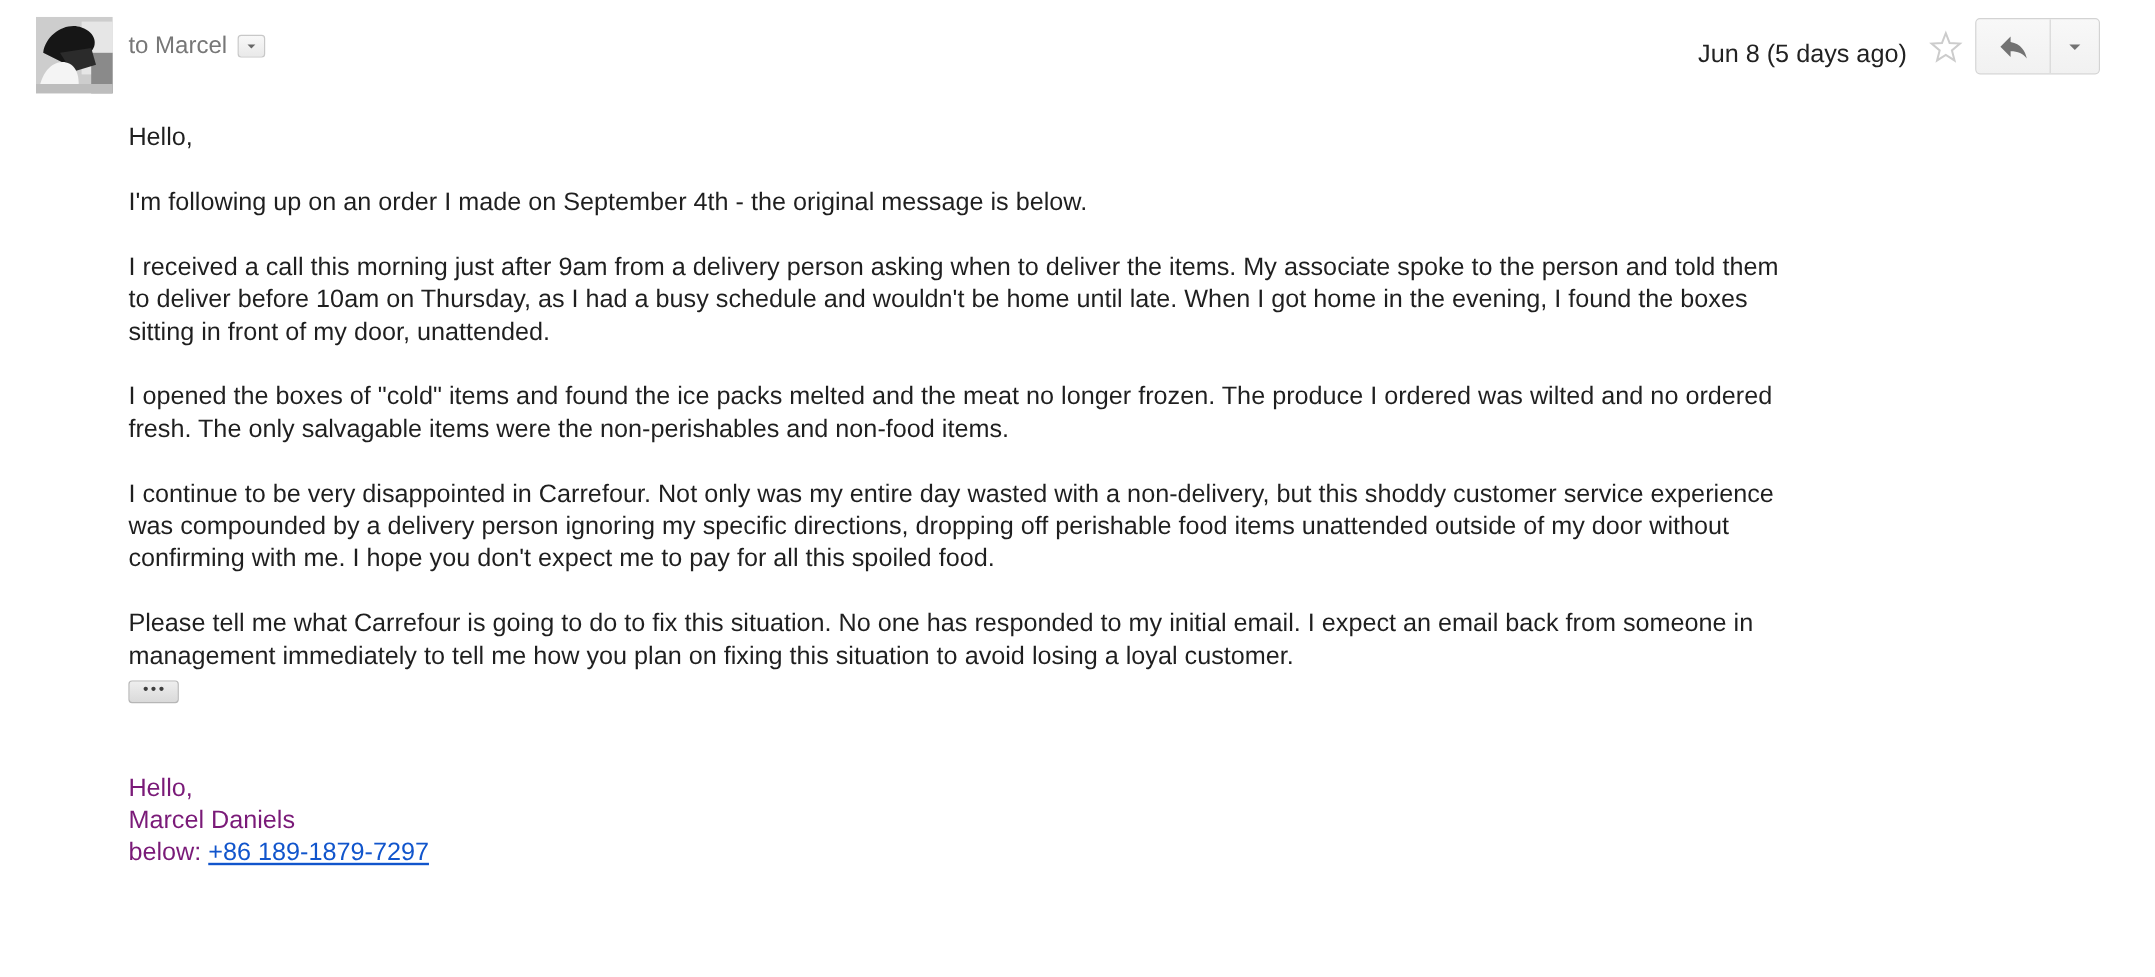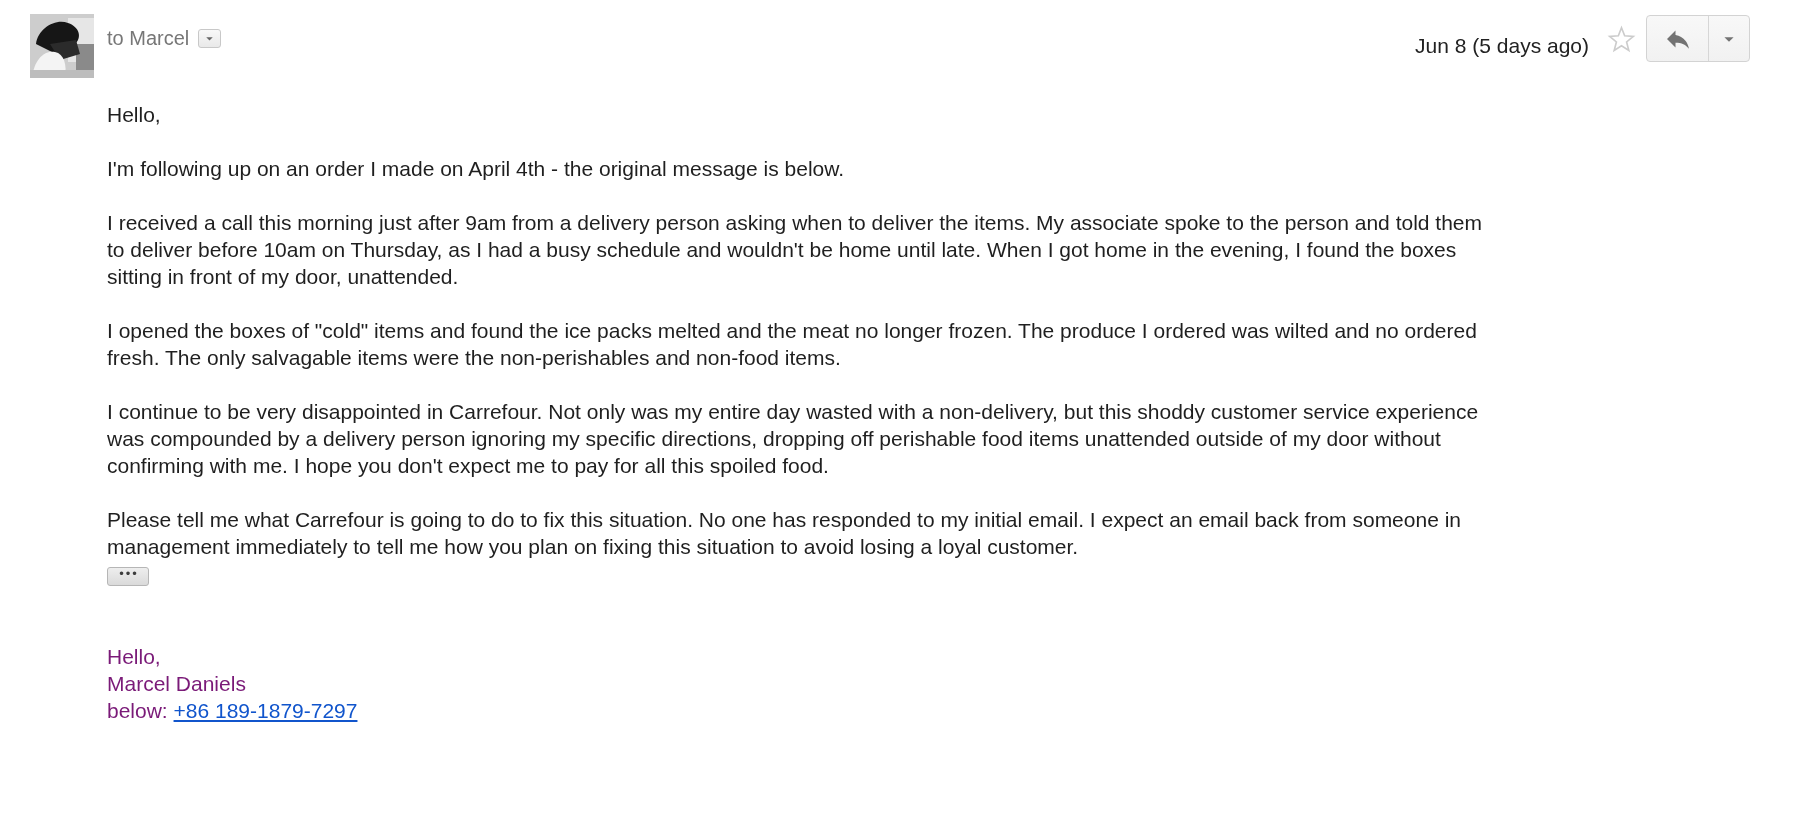--- a/index.html
+++ b/index.html
@@ -106,21 +106,21 @@
         <svg width="22" height="22" viewBox="0 0 24 24" aria-hidden="true">
           <path d="M7 10l5 5 5-5z" fill="#737373"></path>
         </svg>
       </div>
     </div>
   </div>
 </div>
 
 <div class="body-text">
   <div class="para">Hello,</div>
-  <div class="para">I'm following up on an order I made on April 4th - the original message is below.</div>
+  <div class="para">I'm following up on an order I made on September 4th - the original message is below.</div>
   <div class="para">I received a call this morning just after 9am from a delivery person asking when to deliver the items. My associate spoke to the person and told them to deliver before 10am on Thursday, as I had a busy schedule and wouldn't be home until late. When I got home in the evening, I found the boxes sitting in front of my door, unattended.</div>
   <div class="para">I opened the boxes of "cold" items and found the ice packs melted and the meat no longer frozen. The produce I ordered was wilted and no ordered fresh. The only salvagable items were the non-perishables and non-food items.</div>
   <div class="para">I continue to be very disappointed in Carrefour. Not only was my entire day wasted with a non-delivery, but this shoddy customer service experience was compounded by a delivery person ignoring my specific directions, dropping off perishable food items unattended outside of my door without confirming with me. I hope you don't expect me to pay for all this spoiled food.</div>
   <div class="para" style="margin-bottom:0;">Please tell me what Carrefour is going to do to fix this situation. No one has responded to my initial email. I expect an email back from someone in management immediately to tell me how you plan on fixing this situation to avoid losing a loyal customer.</div>
 
   <div class="trim-btn">•••</div>
 </div>
 
 <div class="signature">
   <div class="sig-row">Hello,</div>

